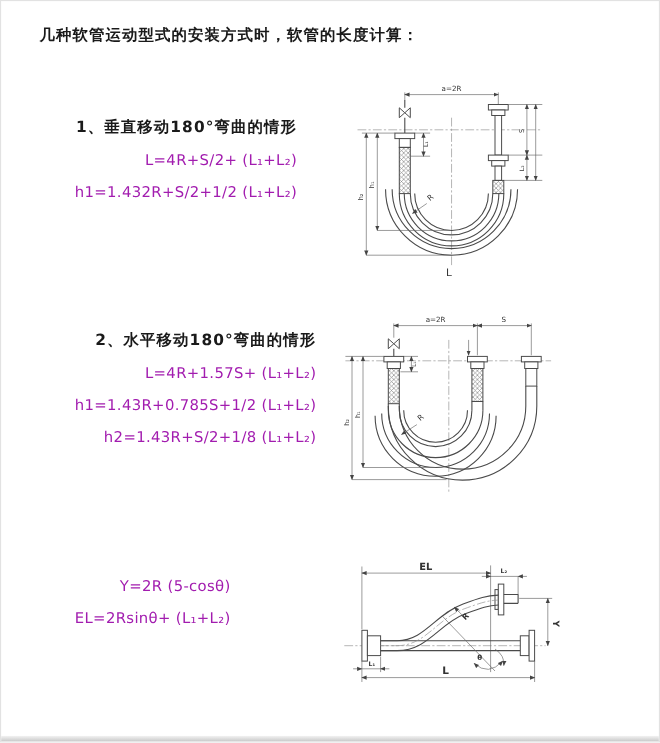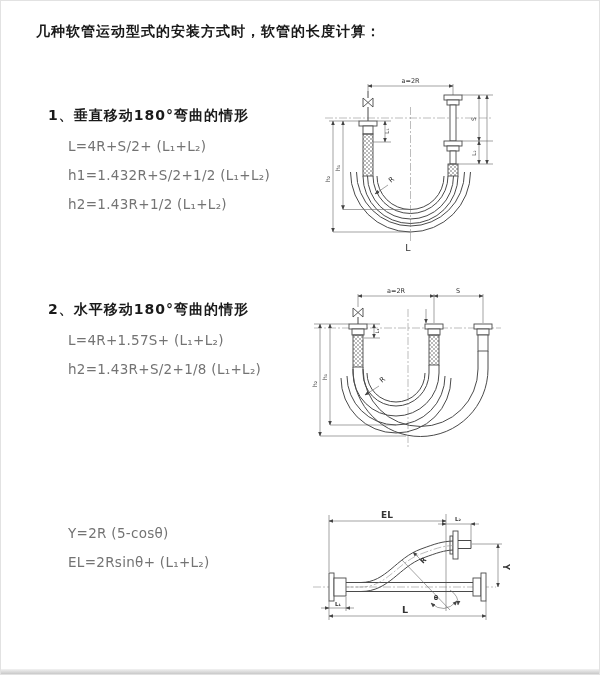--- a/index.html
+++ b/index.html
@@ -4,23 +4,23 @@
 <style>
   html,body{margin:0;padding:0;background:#eee;}
   #page{
     position:relative;width:600px;height:675px;background:#ffffff;
     font-family:"DejaVu Sans","Liberation Sans",sans-serif;color:#1a1a1a;
     overflow:hidden;border:1px solid #e2e2e2;box-sizing:border-box;
   }
   #page-edge{position:absolute;left:0;bottom:0;width:100%;height:5px;
     background:linear-gradient(#f2f2f2,#c9c9c9);}
   .doc-title{position:absolute;left:35px;top:22px;font-size:14px;font-weight:600;letter-spacing:1px;}
-  .section{position:absolute;left:47px;}
+  .section{position:absolute;left:47px;text-align:right;}
   .sec-heading{font-size:14px;font-weight:600;letter-spacing:1px;margin-bottom:7px;}
-  .formula{font-size:13.5px;line-height:29px;padding-left:20px;white-space:pre;letter-spacing:.3px;color:#737373;}
+  .formula{font-size:13.5px;line-height:29px;padding-left:20px;white-space:pre;letter-spacing:.3px;color:#a21caf;}
   #sec1{top:106px;} #sec2{top:300px;} #sec3{top:518px;}
   .diagram{position:absolute;}
   #diag1{left:310px;top:70px;} #diag2{left:305px;top:280px;} #diag3{left:300px;top:500px;font-weight:bold;}
   svg{display:block;}
   svg text{font-family:"DejaVu Sans","Liberation Sans",sans-serif;fill:#333;}
   .obj{stroke:#4a4a4a;stroke-width:1;fill:none;}
   .objf{stroke:#4a4a4a;stroke-width:.9;fill:#fff;}
   .dim{stroke:#666;stroke-width:.6;fill:none;}
   .cl{stroke:#909090;stroke-width:.6;fill:none;stroke-dasharray:8 2 2 2;}
   .braid{stroke:#4a4a4a;stroke-width:.9;}
@@ -40,26 +40,26 @@
       </pattern>
     </defs>
   </svg>
 
   <div class="doc-title">几种软管运动型式的安装方式时，软管的长度计算：</div>
 
   <div class="section" id="sec1">
     <div class="sec-heading">1、垂直移动180°弯曲的情形</div>
     <div class="formula">L=4R+S/2+ (L₁+L₂)</div>
     <div class="formula">h1=1.432R+S/2+1/2 (L₁+L₂)</div>
-    <div class="formula">h2=1.43R+1/2 (L₁+L₂)</div>
   </div>
 
   <div class="section" id="sec2">
     <div class="sec-heading">2、水平移动180°弯曲的情形</div>
     <div class="formula">L=4R+1.57S+ (L₁+L₂)</div>
+    <div class="formula">h1=1.43R+0.785S+1/2 (L₁+L₂)</div>
     <div class="formula">h2=1.43R+S/2+1/8 (L₁+L₂)</div>
   </div>
 
   <div class="section" id="sec3">
     <div class="formula">Y=2R (5-cosθ)</div>
     <div class="formula">EL=2Rsinθ+ (L₁+L₂)</div>
   </div>
 
   <div class="diagram" id="diag1">
     <svg width="280" height="198" viewBox="0 0 280 198">

